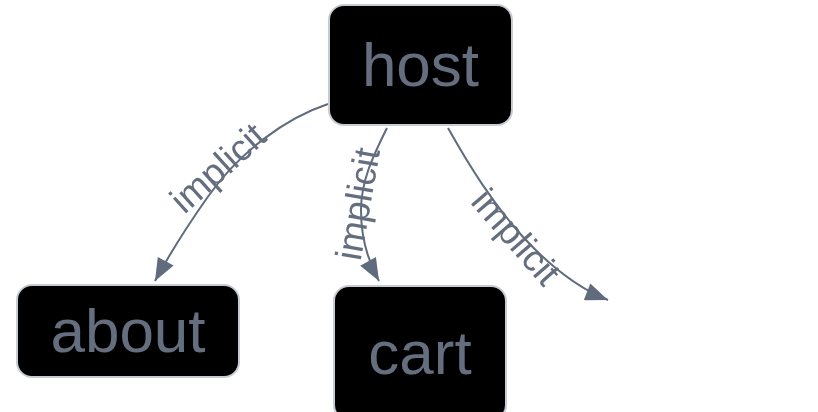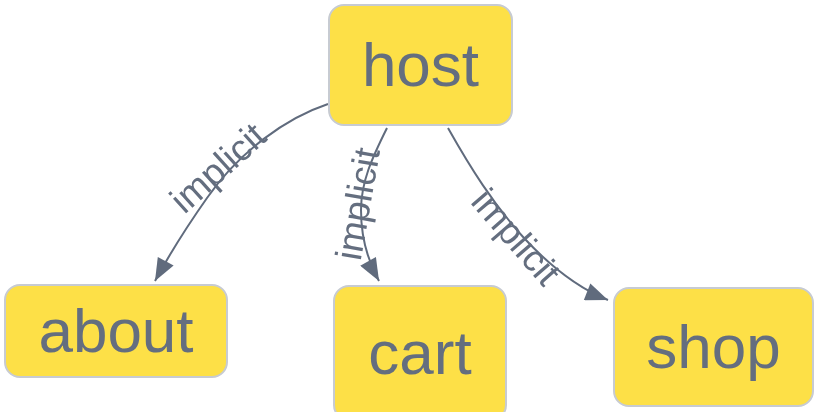--- a/index.html
+++ b/index.html
@@ -23,34 +23,34 @@
     height: 412px;
   }
   .edge-path {
     fill: none;
     stroke: #606b7d;
     stroke-width: 2px;
   }
   .node {
     position: absolute;
     box-sizing: border-box;
-    background: #fde047;
+    background: #000000;
     border: 2px solid #c7cbd2;
     border-radius: 16px;
     display: flex;
     align-items: center;
     justify-content: center;
     color: #646e7f;
     font-size: 62px;
     line-height: 1;
     cursor: pointer;
     user-select: none;
   }
   .node-host  { left: 328px; top:   4px; width: 185px; height: 122px; }
-  .node-about { left:   4px; top: 284px; width: 224px; height: 94px; }
+  .node-about { left:   16px; top: 284px; width: 224px; height: 94px; }
   .node-cart  { left: 333px; top: 285px; width: 174px; height: 136px; }
   .node-shop  { left: 613px; top: 287px; width: 201px; height: 120px; }
   .edge-label {
     position: absolute;
     color: #646e7f;
     font-size: 37px;
     line-height: 1;
     white-space: nowrap;
     pointer-events: none;
   }
@@ -89,17 +89,14 @@
 
   <div class="node node-host">
     <span>host</span>
   </div>
   <div class="node node-about">
     <span>about</span>
   </div>
   <div class="node node-cart">
     <span>cart</span>
   </div>
-  <div class="node node-shop">
-    <span>shop</span>
-  </div>
 
 </div>
 
 </body></html>

